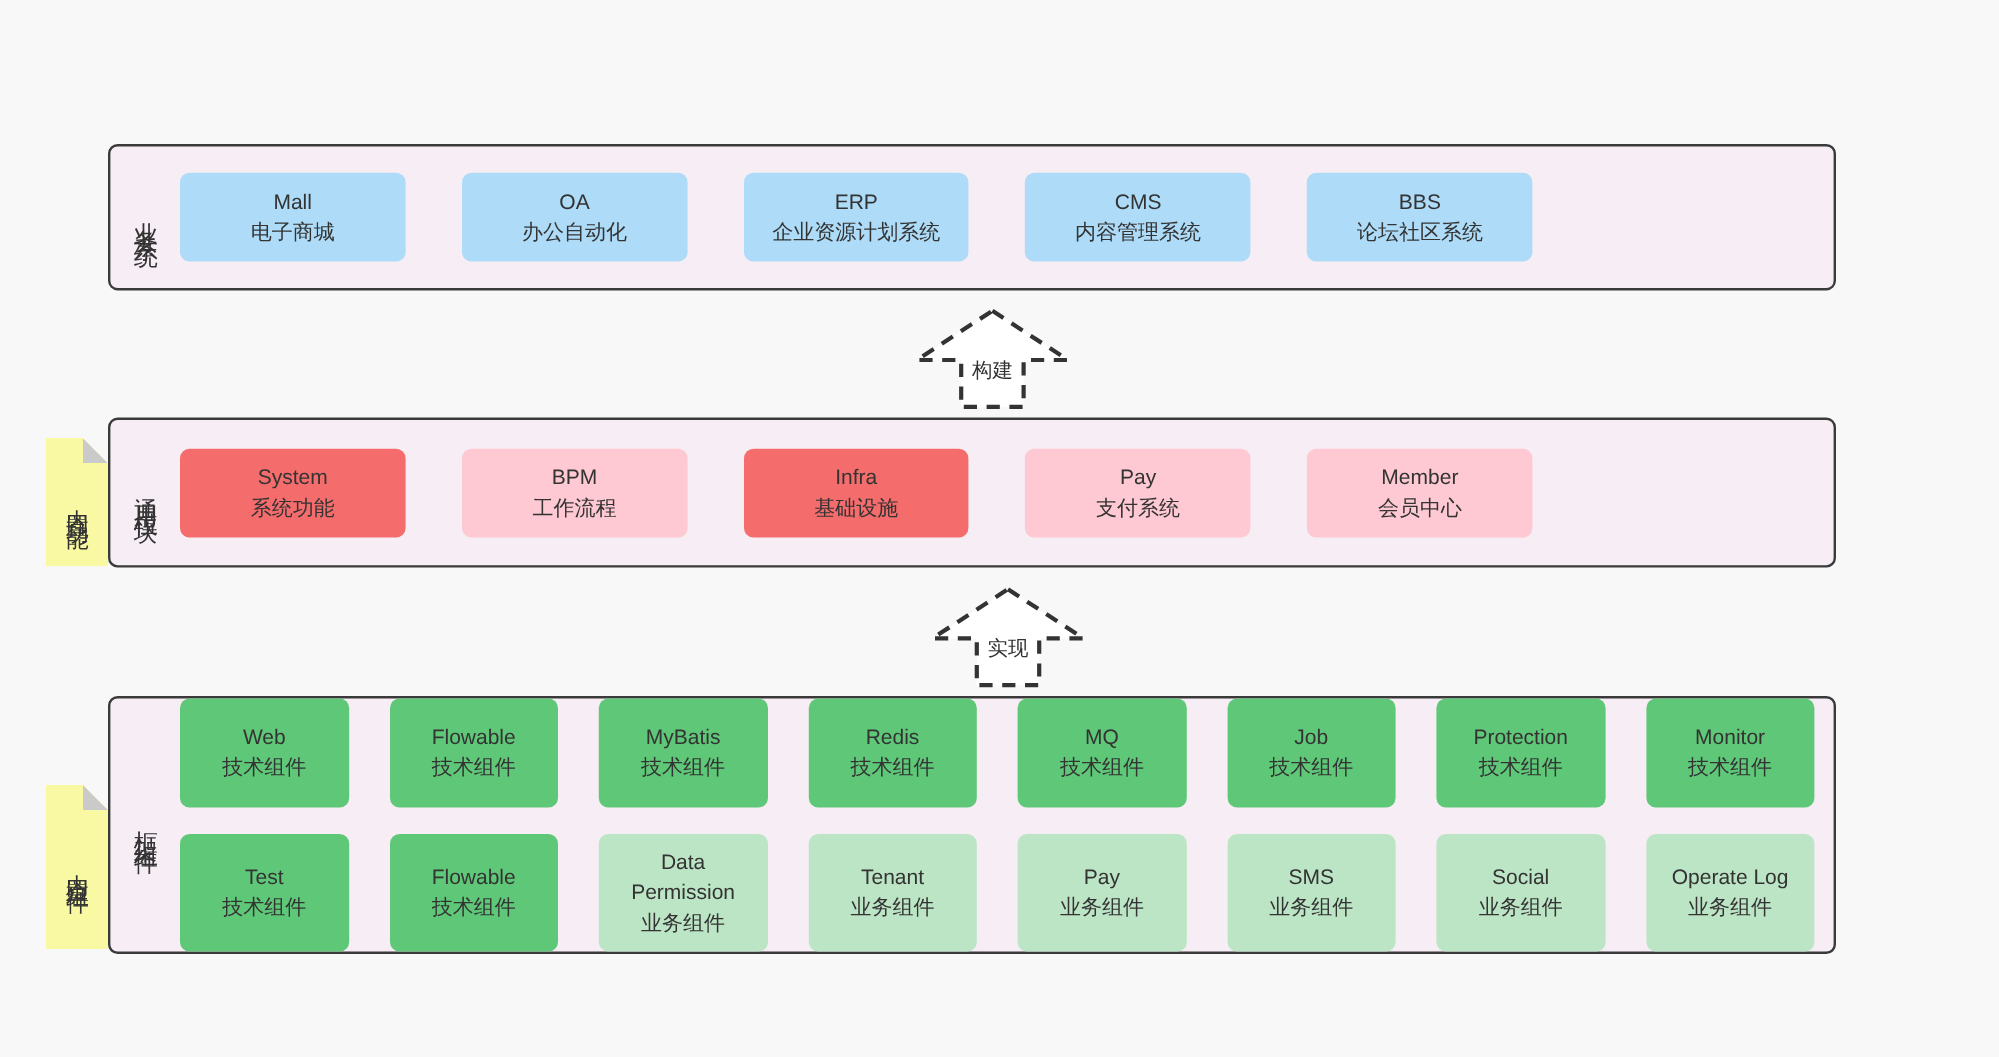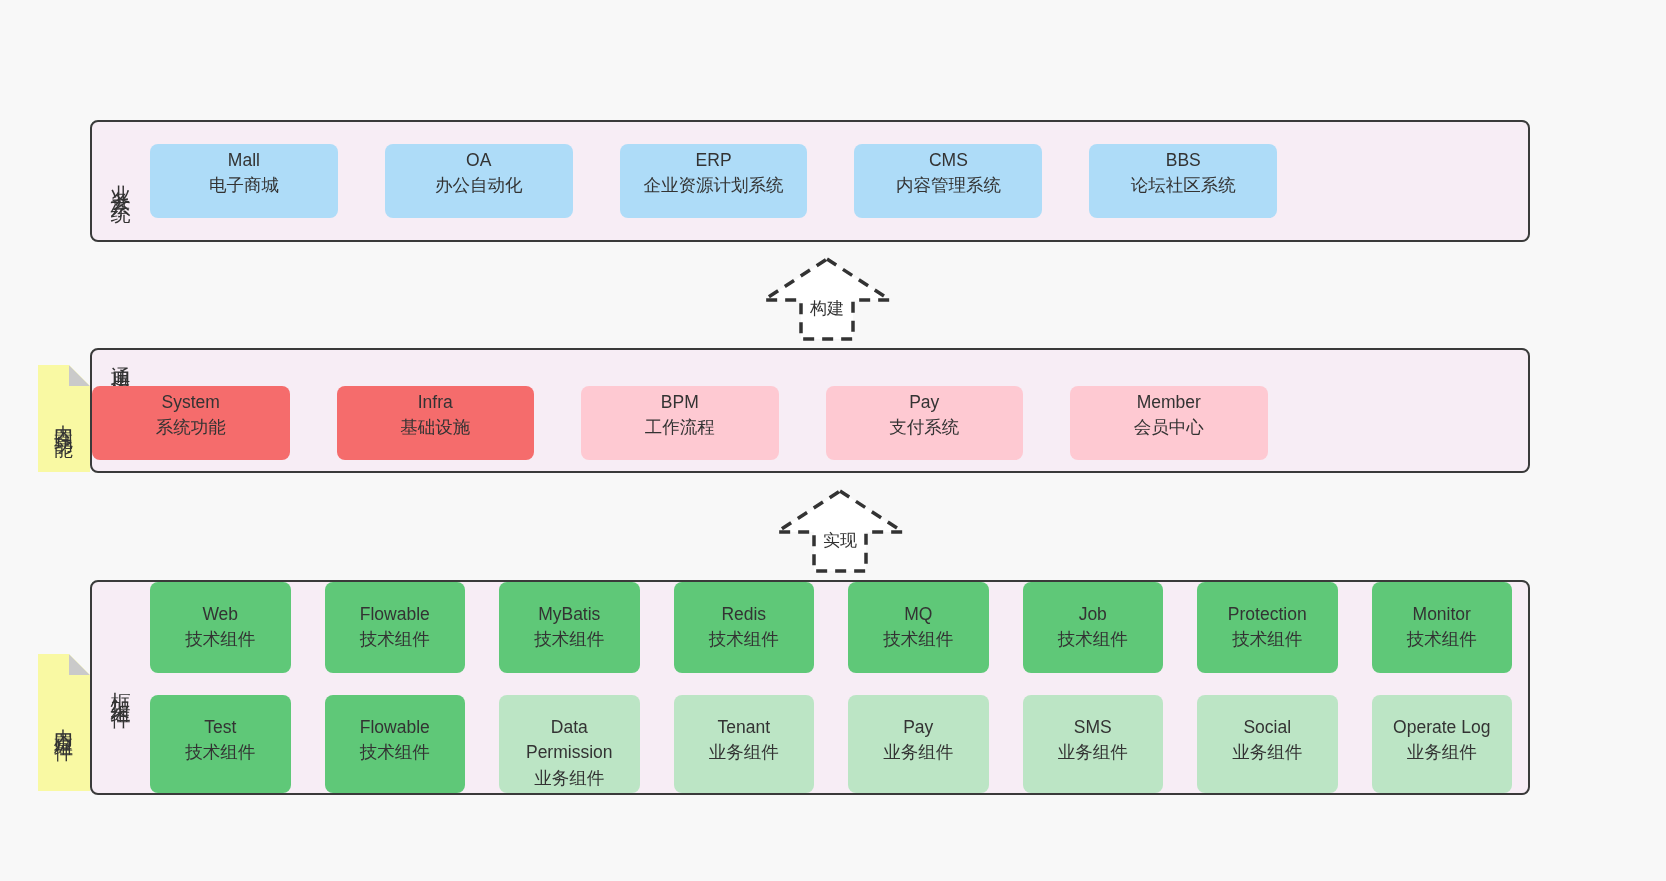--- a/index.html
+++ b/index.html
@@ -12,39 +12,39 @@
   .canvas { position:relative; width:1666px; height:881px; overflow:hidden; }
 
   .panel {
     position:absolute; left:90px; width:1440px; box-sizing:border-box;
     background:var(--panel-bg,#f7edf5);
     border:2px solid var(--panel-border,#333);
     border-radius:8px;
     display:flex; align-items:stretch;
   }
   #sec1 { top:120px; height:122px; }
-  #sec2 { top:348px; height:125px;flex-direction:column; }
+  #sec2 { top:348px; height:125px; }
   #sec3 { top:580px; height:215px; }
 
   .side-label {
     width:58px; display:flex; align-items:center; justify-content:center;
     font-size:20px;
   }
   .v-text { writing-mode:vertical-rl; text-orientation:upright; letter-spacing:6px; line-height:1; }
 
   .boxes {
     flex:1; display:grid; align-content:center;
     padding:0 16px 0 0;
   }
   .boxes.cols-6 { grid-template-columns:repeat(6,1fr); gap:22px 47px; }
   .boxes.cols-8 { grid-template-columns:repeat(8,1fr); gap:22px 34px; }
 
   .box {
     border-radius:8px; min-height:74px; box-sizing:border-box;
-    display:flex; flex-direction:column; align-items:center; justify-content:flex-start;
+    display:flex; flex-direction:column; align-items:center; justify-content:center;
     text-align:center; font-size:17.5px; line-height:1.45; padding:4px 8px;
   }
   .cols-8 .box { min-height:78px; padding:20px 10px; }
   .box.blue        { background:var(--blue,#aedcf8); }
   .box.red         { background:var(--red,#f56c6c); }
   .box.pink        { background:var(--pink,#fec9d2); }
   .box.green-dark  { background:var(--green-dark,#5fc878); }
   .box.green-light { background:var(--green-light,#bce5c5); }
 
   .sticky {
@@ -118,27 +118,27 @@
       <span class="v-text">内置功能</span>
     </div>
     <div class="side-label">
       <span class="v-text">通用模块</span>
     </div>
     <div class="boxes cols-6">
         <div class="box red">
           <div class="box-name">System</div>
           <div class="box-desc">系统功能</div>
         </div>
+        <div class="box pink">
+          <div class="box-name">BPM</div>
+          <div class="box-desc">工作流程</div>
+        </div>
         <div class="box red">
           <div class="box-name">Infra</div>
           <div class="box-desc">基础设施</div>
-        </div>
-        <div class="box pink">
-          <div class="box-name">BPM</div>
-          <div class="box-desc">工作流程</div>
         </div>
         <div class="box pink">
           <div class="box-name">Pay</div>
           <div class="box-desc">支付系统</div>
         </div>
         <div class="box pink">
           <div class="box-name">Member</div>
           <div class="box-desc">会员中心</div>
         </div>
       </div>

